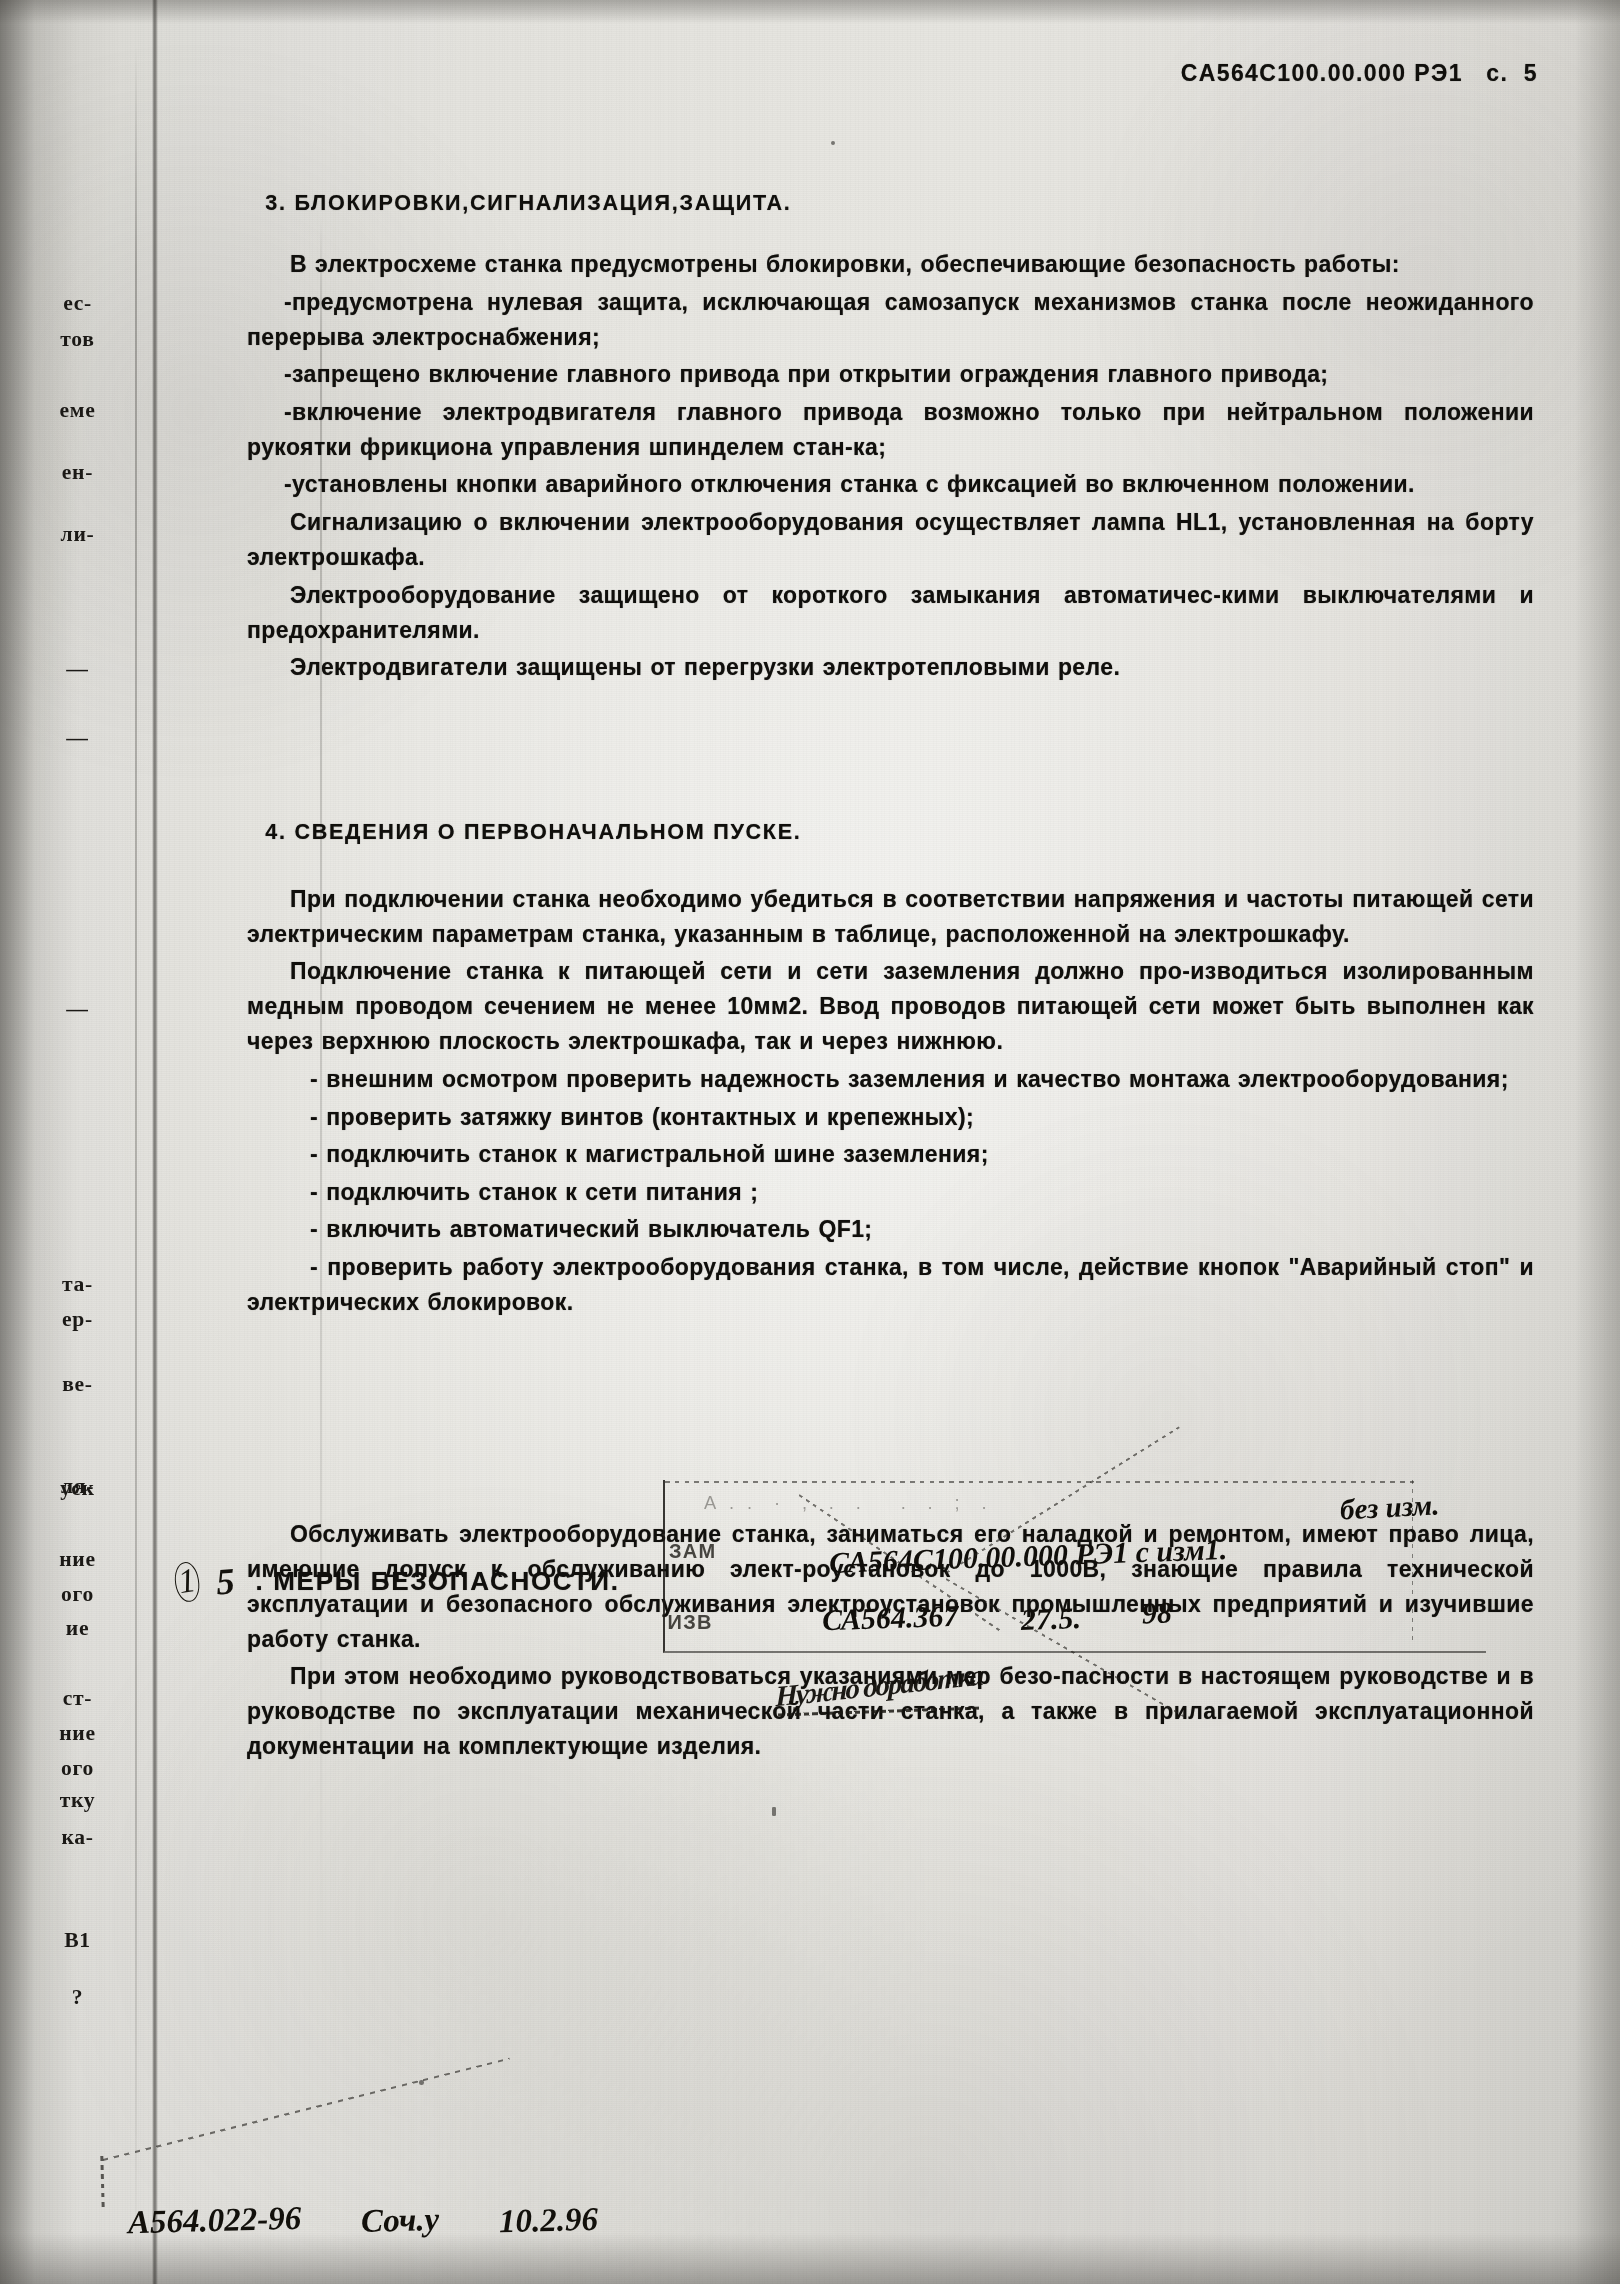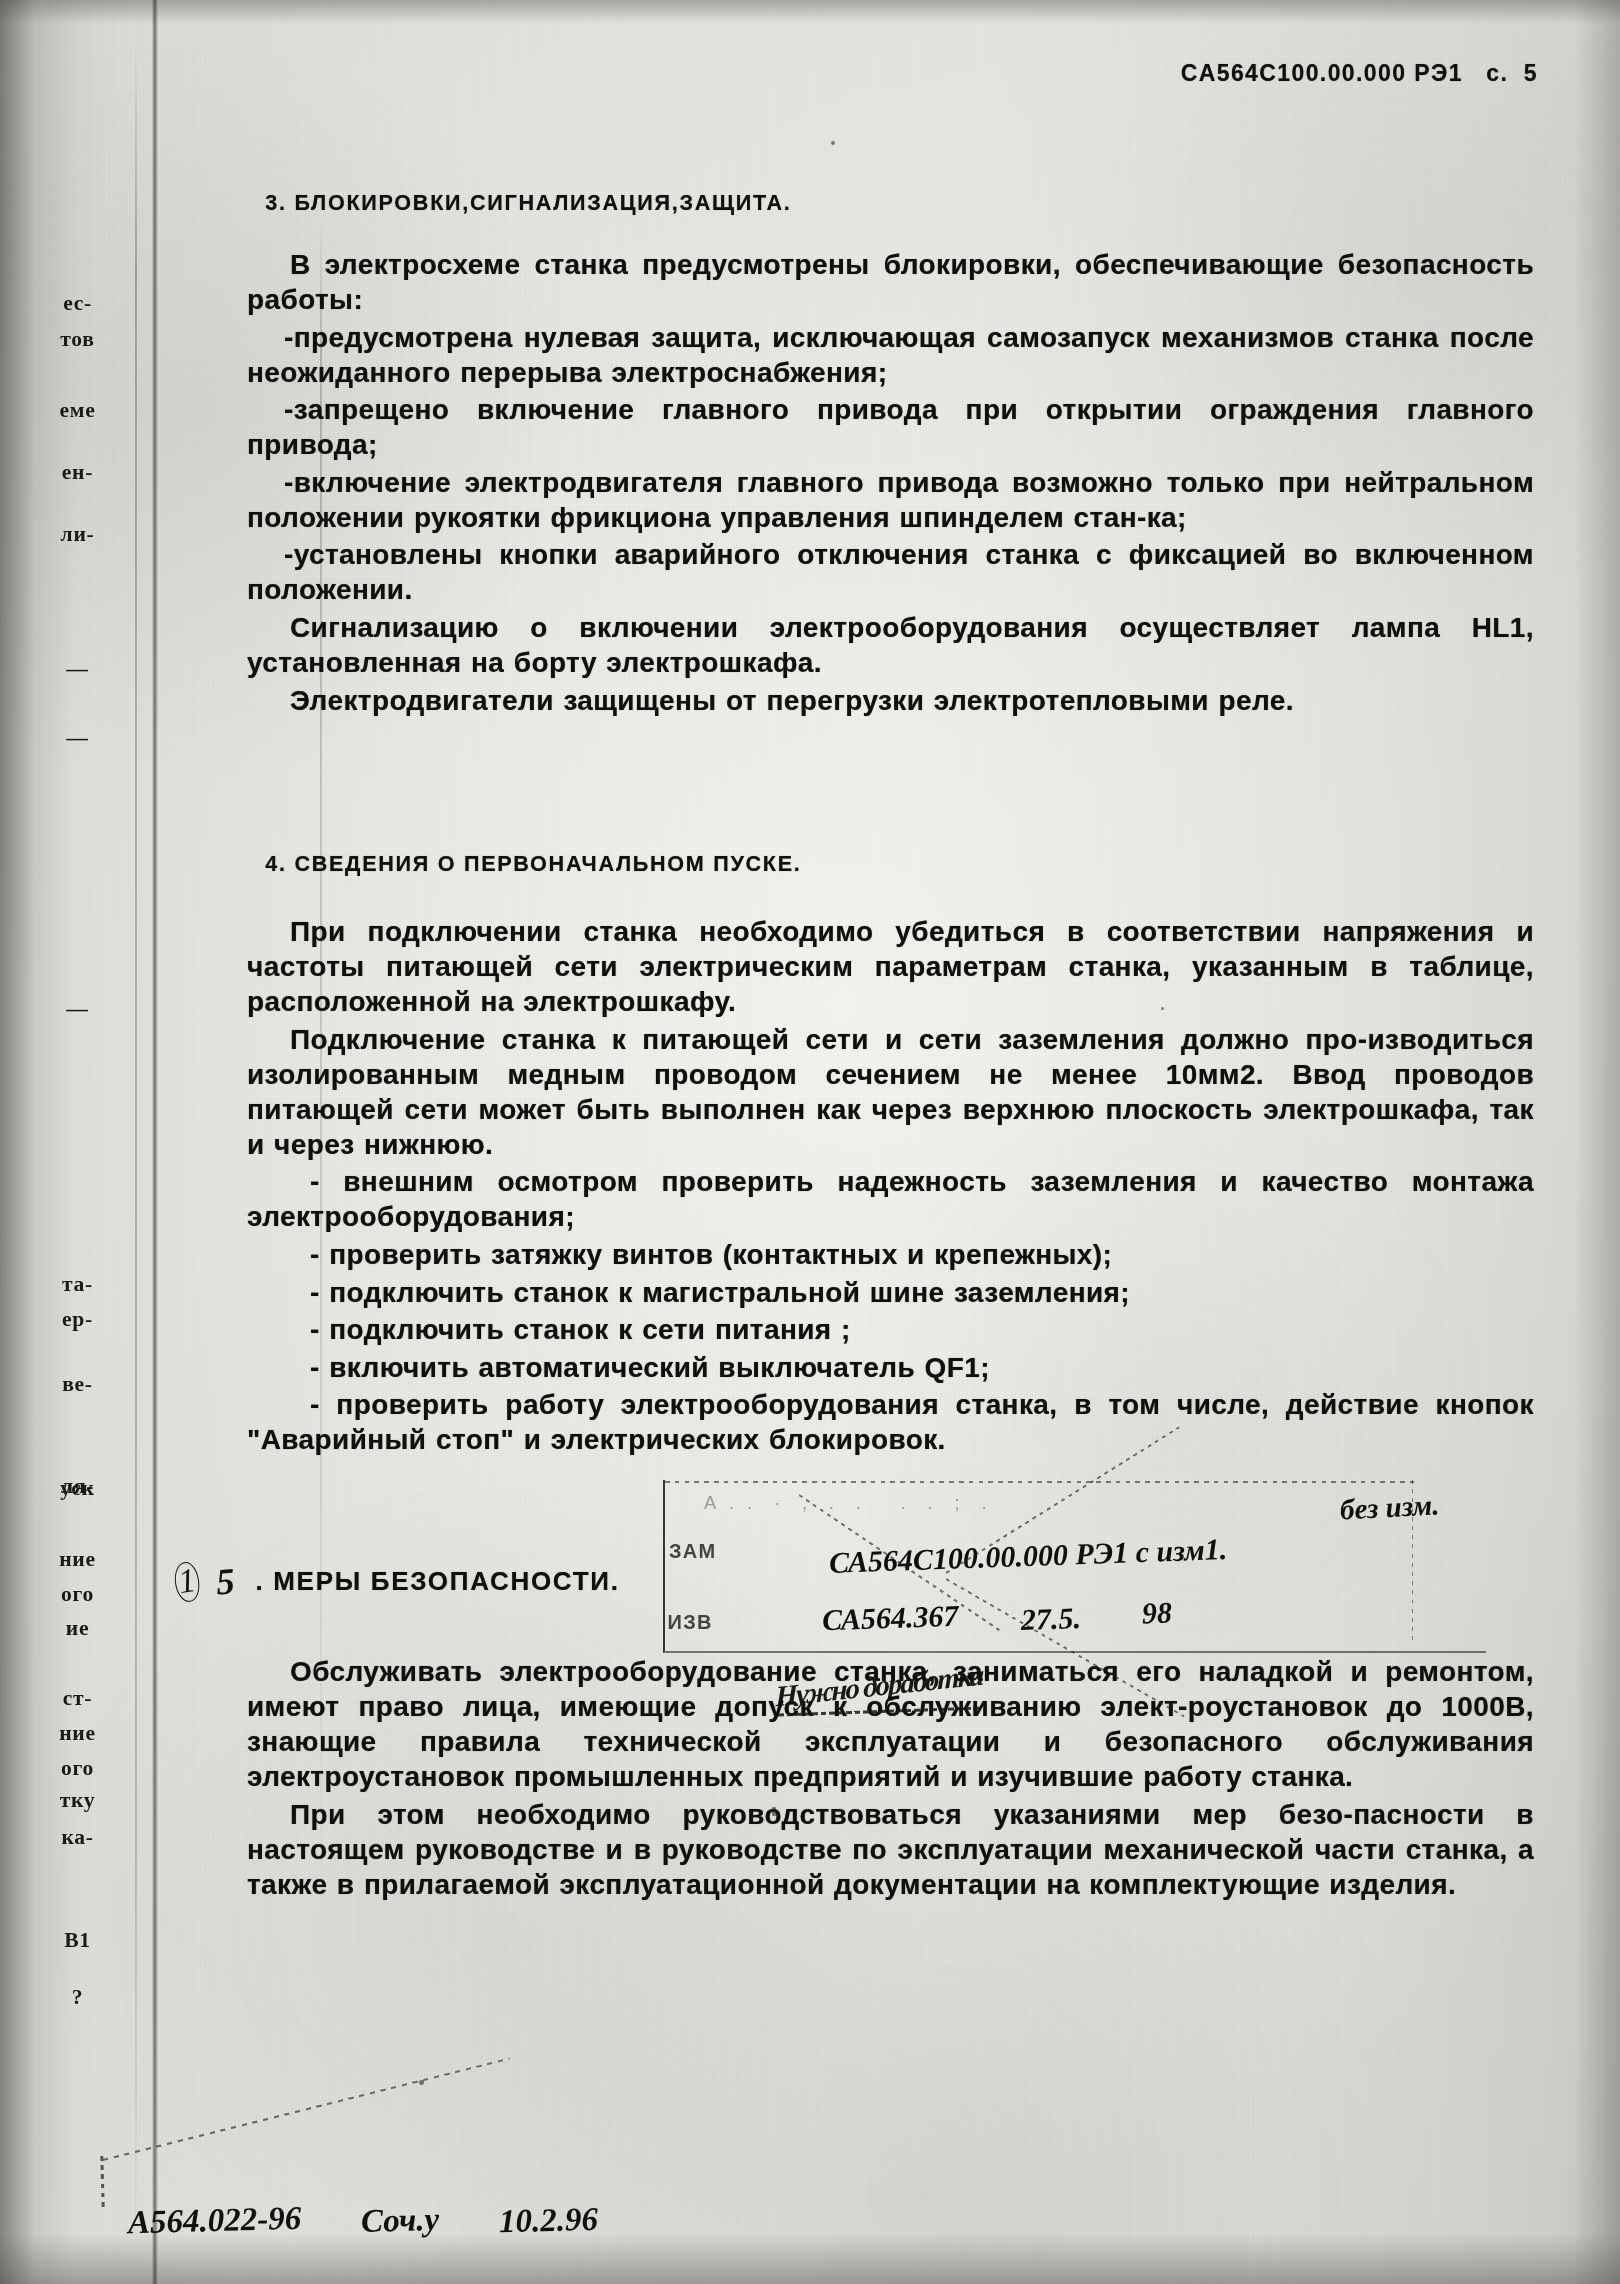--- a/index.html
+++ b/index.html
@@ -114,21 +114,21 @@
   }
 
   .sec-title {
     font-size: 21.6px;
     letter-spacing: 1.7px;
     margin: 0 0 31px 18.3px;
     white-space: pre;
   }
 
   p.body {
-    font-size: 28px;
+    font-size: 23px;
     line-height: 35px;
     margin: 0 0 2.6px 0;
     letter-spacing: 0.4px;
     text-align: justify;
     text-justify: inter-word;
     word-spacing: 1.3px;
   }
   p.body.ind { text-indent: 43px; }
   p.body.ind-dash { text-indent: 37px; }
   p.body.ind-bul { text-indent: 63px; }
@@ -369,20 +369,21 @@
   <div class="column">
 
     <h2 class="sec-title tw">3. БЛОКИРОВКИ,СИГНАЛИЗАЦИЯ,ЗАЩИТА.</h2>
 
     <p class="body tw ind">В электросхеме  станка предусмотрены  блокировки, обеспечивающие безопасность работы:</p>
     <p class="body tw ind-dash">-предусмотрена нулевая защита, исключающая самозапуск механизмов станка после неожиданного перерыва электроснабжения;</p>
     <p class="body tw ind-dash">-запрещено  включение  главного  привода при открытии ограждения главного привода;</p>
     <p class="body tw ind-dash">-включение электродвигателя главного привода возможно только при нейтральном положении рукоятки фрикциона управления шпинделем стан-ка;</p>
     <p class="body tw ind-dash">-установлены  кнопки аварийного отключения станка с фиксацией во включенном положении.</p>
     <p class="body tw ind">Сигнализацию о включении электрооборудования  осуществляет лампа HL1, установленная на борту электрошкафа.</p>
+    <p class="body tw ind">Электрооборудование защищено от короткого замыкания автоматичес-кими выключателями и предохранителями.</p>
     <p class="body tw ind">Электродвигатели защищены от перегрузки электротепловыми реле.</p>
 
     <div class="gap-lg"></div>
 
     <h2 class="sec-title tw s4">4. СВЕДЕНИЯ О ПЕРВОНАЧАЛЬНОМ ПУСКЕ.</h2>
 
     <p class="body tw ind">При  подключении  станка  необходимо  убедиться  в  соответствии напряжения  и  частоты  питающей  сети  электрическим  параметрам станка, указанным в таблице, расположенной на электрошкафу.</p>
     <p class="body tw ind">Подключение станка к питающей сети и сети заземления должно про-изводиться  изолированным  медным проводом сечением не менее 10мм2. Ввод проводов питающей сети может быть выполнен как  через  верхнюю плоскость электрошкафа, так и через нижнюю.</p>
 
     <p class="body tw ind-bul">- внешним осмотром проверить надежность  заземления  и  качество монтажа электрооборудования;</p>

